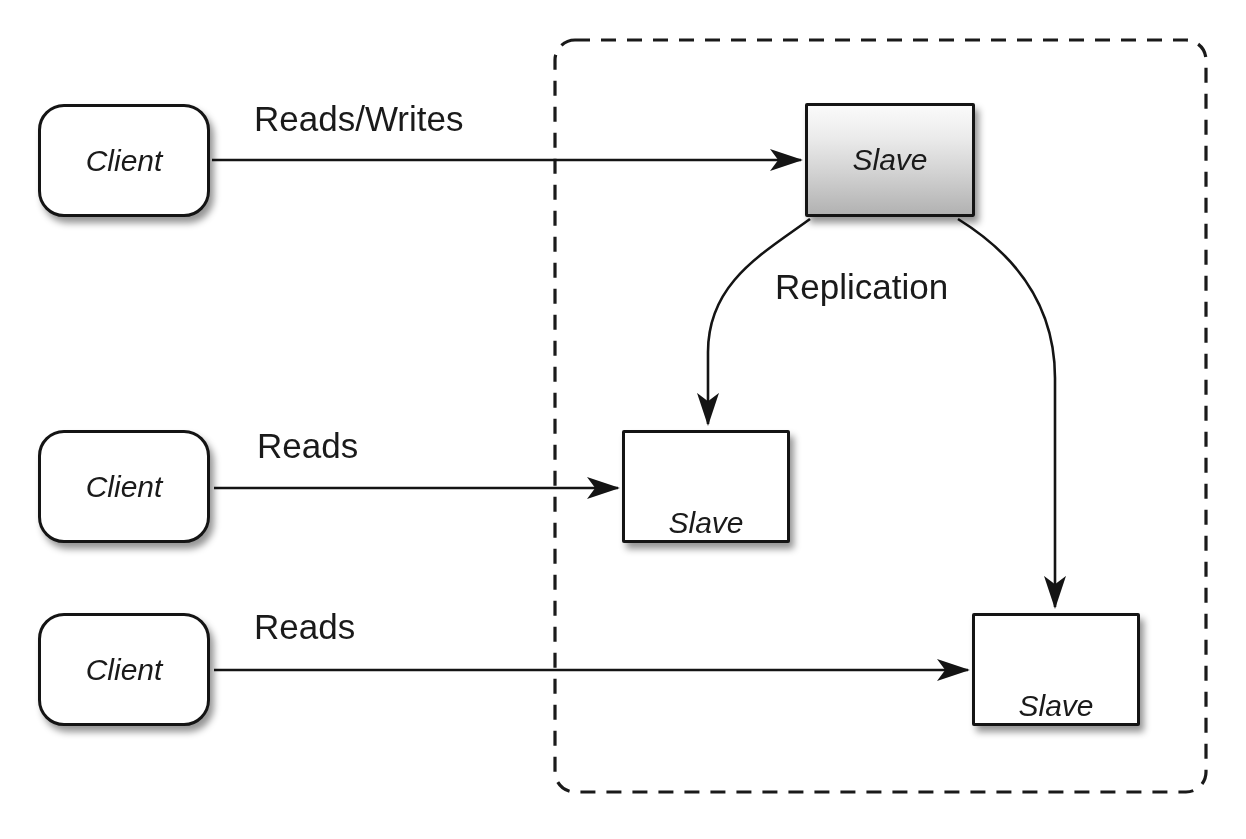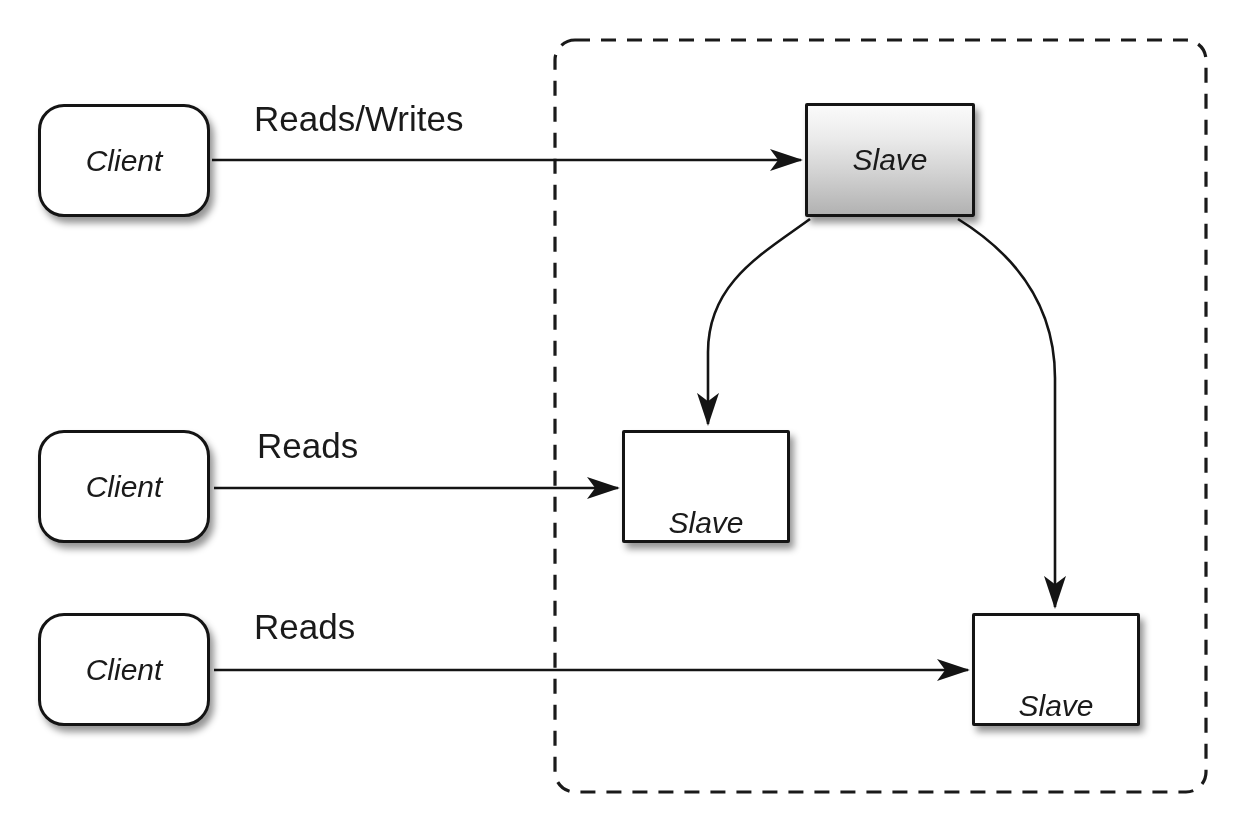--- a/index.html
+++ b/index.html
@@ -118,14 +118,15 @@
   <div class="node node-slave slave-right">
     <span>Slave</span>
   </div>
 
   <div class="edge-label label-reads-writes">Reads/Writes</div>
 
   <div class="edge-label label-reads-mid">Reads</div>
 
   <div class="edge-label label-reads-bot">Reads</div>
 
+  <div class="edge-label label-replication">Replication</div>
 
 </div>
 
 </body></html>

